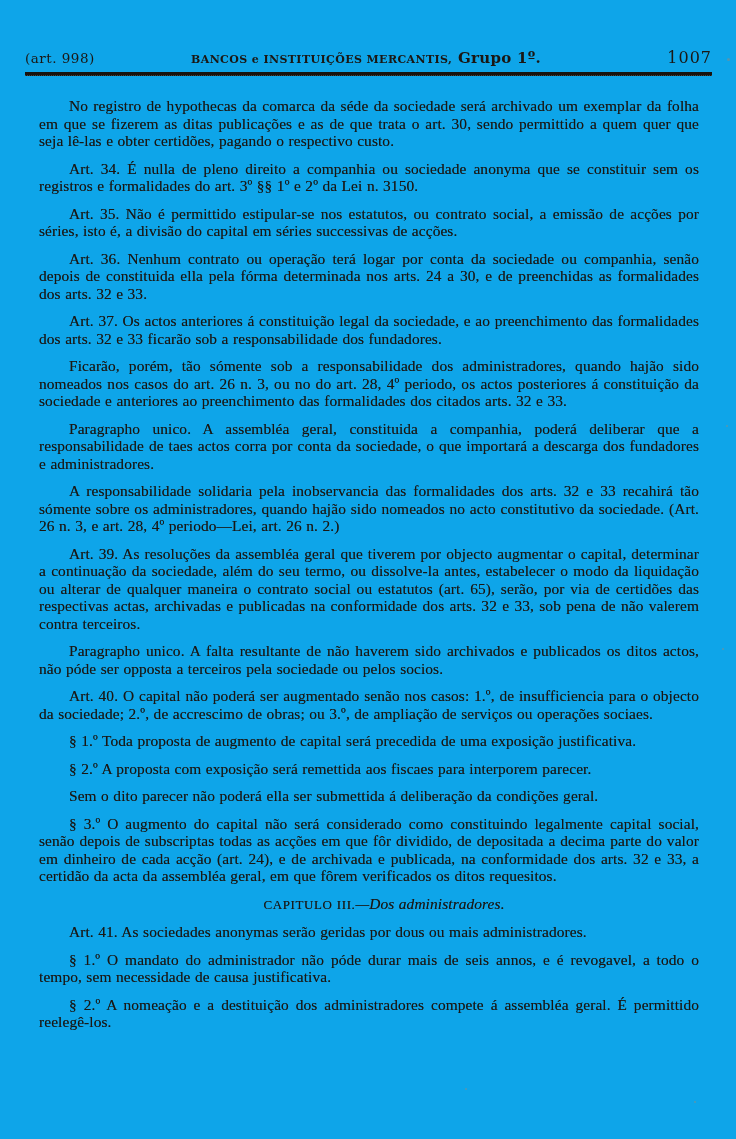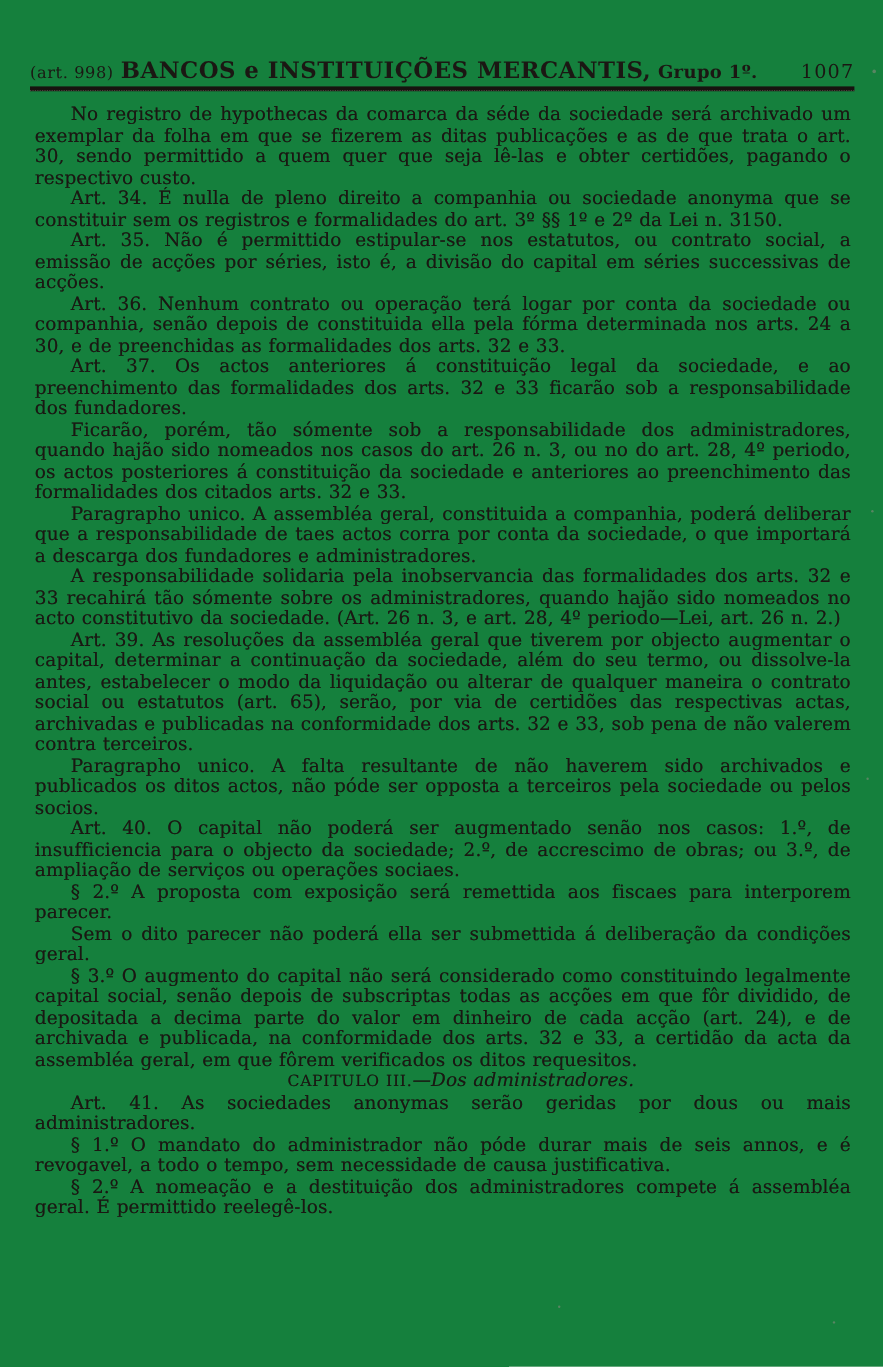--- a/index.html
+++ b/index.html
@@ -4,21 +4,21 @@
 <style>
   html, body {
     margin: 0;
     padding: 0;
     background: #e8e6e1;
   }
   .page {
     position: relative;
     width: 736px;
     height: 1139px;
-    background: #15803d;
+    background: #0ea5e9;
     color: #1b1713;
     font-family: "DejaVu Serif", "Liberation Serif", serif;
     overflow: hidden;
     box-sizing: border-box;
   }
   
   .header {
     position: absolute;
     top: 48px;
     left: 25px;
@@ -31,21 +31,21 @@
     font-size: 13.5px;
     letter-spacing: 0.5px;
     flex: 0 0 auto;
   }
   .header .title-wrap {
     flex: 1 1 auto;
     text-align: center;
     font-weight: bold;
   }
   .header .title-main {
-    font-size: 19px;
+    font-size: 11px;
     letter-spacing: 0.4px;
     text-align: right;
   }
   .header .title-group {
     font-size: 15px;
     letter-spacing: 0.3px;
   }
   .header .page-number {
     flex: 0 0 auto;
     font-size: 16px;
@@ -71,22 +71,23 @@
     font-size: 15.4px;
     line-height: 17.5px;
     text-align: justify;
     letter-spacing: 0.1px;
     word-spacing: 0.5px;
     hyphens: auto;
     -webkit-hyphens: auto;
     text-shadow: 0 0 0.4px rgba(20, 16, 12, 0.55);
   }
   .content p {
-    margin: 0;
+    margin: 10px;
     text-indent: 30px;
+    font-family: Liberation Serif, serif;
   }
   .chapter-heading {
     text-align: left;
     margin: 15px 0 3px 0;
     text-indent: 0;
     text-align-last: center;
   }
   .chapter-heading .chapter-label {
     font-size: 13px;
     letter-spacing: 0.6px;
@@ -132,20 +133,21 @@
     <p>Art. 34. É nulla de pleno direito a companhia ou sociedade anonyma que se constituir sem os registros e formalidades do art. 3º §§ 1º e 2º da Lei n. 3150.</p>
     <p>Art. 35. Não é permittido estipular-se nos estatutos, ou contrato social, a emissão de acções por séries, isto é, a divisão do capital em séries successivas de acções.</p>
     <p>Art. 36. Nenhum contrato ou operação terá logar por conta da sociedade ou companhia, senão depois de constituida ella pela fórma determinada nos arts. 24 a 30, e de preenchidas as formalidades dos arts. 32 e 33.</p>
     <p>Art. 37. Os actos anteriores á constituição legal da sociedade, e ao preenchimento das formalidades dos arts. 32 e 33 ficarão sob a responsabilidade dos fundadores.</p>
     <p>Ficarão, porém, tão sómente sob a responsabilidade dos administradores, quando hajão sido nomeados nos casos do art. 26 n. 3, ou no do art. 28, 4º periodo, os actos posteriores á constituição da sociedade e anteriores ao preenchimento das formalidades dos citados arts. 32 e 33.</p>
     <p>Paragrapho unico. A assembléa geral, constituida a companhia, poderá deliberar que a responsabilidade de taes actos corra por conta da sociedade, o que importará a descarga dos fundadores e administradores.</p>
     <p>A responsabilidade solidaria pela inobservancia das formalidades dos arts. 32 e 33 recahirá tão sómente sobre os administradores, quando hajão sido nomeados no acto constitutivo da sociedade. (Art. 26 n. 3, e art. 28, 4º periodo—Lei, art. 26 n. 2.)</p>
     <p>Art. 39. As resoluções da assembléa geral que tiverem por objecto augmentar o capital, determinar a continuação da sociedade, além do seu termo, ou dissolve-la antes, estabelecer o modo da liquidação ou alterar de qualquer maneira o contrato social ou estatutos (art. 65), serão, por via de certidões das respectivas actas, archivadas e publicadas na conformidade dos arts. 32 e 33, sob pena de não valerem contra terceiros.</p>
     <p>Paragrapho unico. A falta resultante de não haverem sido archivados e publicados os ditos actos, não póde ser opposta a terceiros pela sociedade ou pelos socios.</p>
     <p>Art. 40. O capital não poderá ser augmentado senão nos casos: 1.º, de insufficiencia para o objecto da sociedade; 2.º, de accrescimo de obras; ou 3.º, de ampliação de serviços ou operações sociaes.</p>
+    <p>§ 1.º Toda proposta de augmento de capital será precedida de uma exposição justificativa.</p>
     <p>§ 2.º A proposta com exposição será remettida aos fiscaes para interporem parecer.</p>
     <p>Sem o dito parecer não poderá ella ser submettida á deliberação da condições geral.</p>
     <p>§ 3.º O augmento do capital não será considerado como constituindo legalmente capital social, senão depois de subscriptas todas as acções em que fôr dividido, de depositada a decima parte do valor em dinheiro de cada acção (art. 24), e de archivada e publicada, na conformidade dos arts. 32 e 33, a certidão da acta da assembléa geral, em que fôrem verificados os ditos requesitos.</p>
 
     <p class="chapter-heading">
       <span class="chapter-label">CAPITULO III.</span><span class="chapter-title">—</span><span class="chapter-title">Dos administradores.</span>
     </p>
 
     <p>Art. 41. As sociedades anonymas serão geridas por dous ou mais administradores.</p>
     <p>§ 1.º O mandato do administrador não póde durar mais de seis annos, e é revogavel, a todo o tempo, sem necessidade de causa justificativa.</p>

